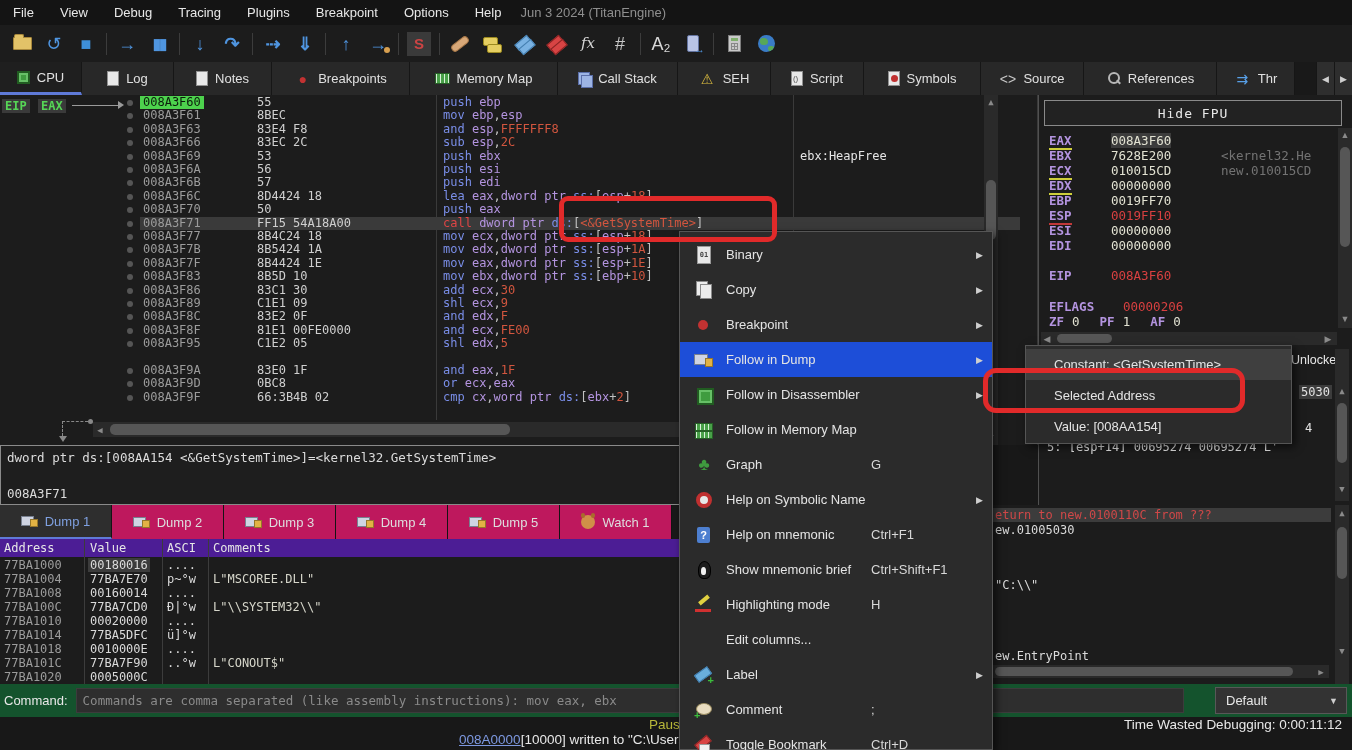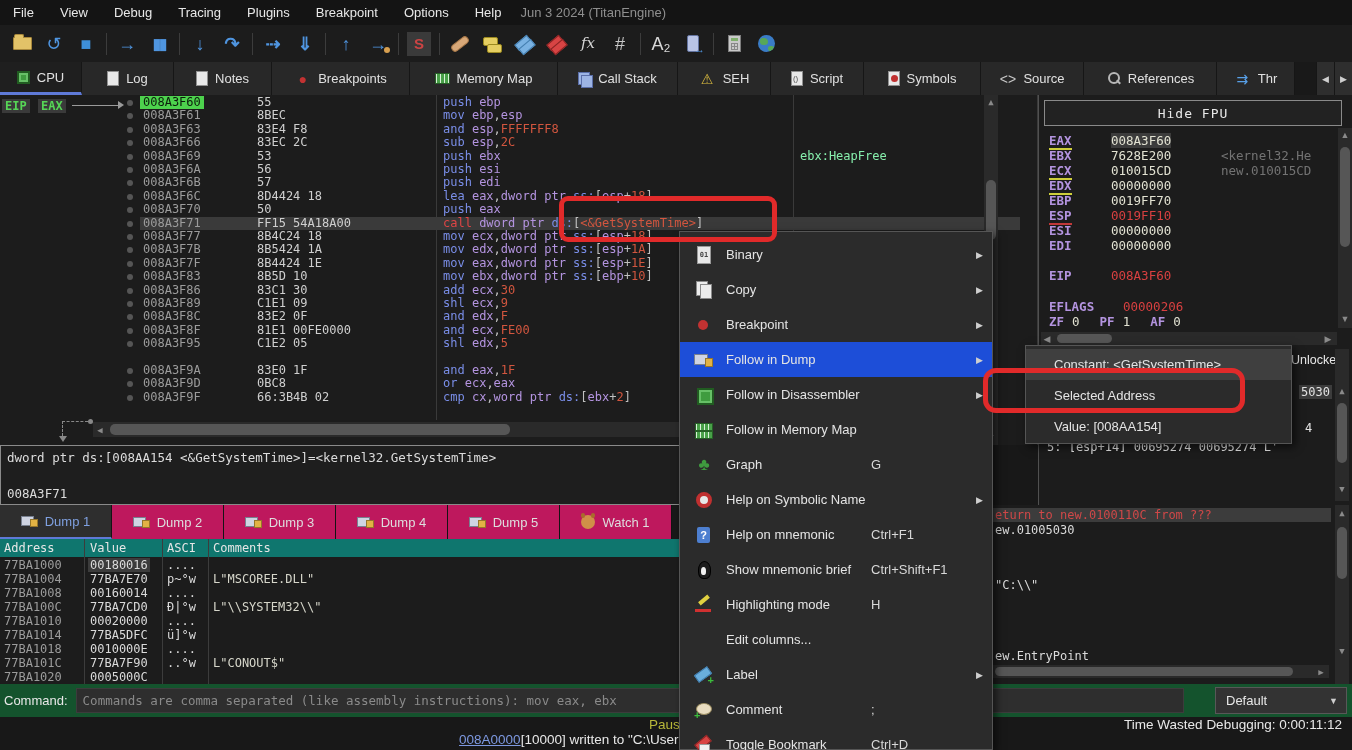--- a/index.html
+++ b/index.html
@@ -78,21 +78,21 @@
   #disasm-pane{position:absolute;left:0;top:95px;width:1038px;height:350px;background:#1c1c1c;border-right:1px solid #3a3a3a;overflow:hidden;}
   .vline{position:absolute;top:0;width:1px;height:325px;background:#3a3a3a;}
   #disasm-rows{position:absolute;left:0;top:1px;width:1038px;height:324px;}
   .drow{position:absolute;left:140px;width:880px;height:13.4px;font-size:12px;line-height:13.4px;white-space:pre;}
   .drow.sel{background:#3a3a3a;}
   .bp-dot{position:absolute;left:-13px;top:4px;width:6px;height:6px;border-radius:50%;background:#555;}
   .daddr{position:absolute;left:3px;color:#9c9c9c;}
   .daddr.eip{background:#4dd24d;color:#0c1c0c;padding:0 3px;left:0;}
   .dbytes{position:absolute;left:117px;color:#cfcfcf;}
   .dinstr{position:absolute;left:303px;}
-  .dcmt{position:absolute;left:660px;color:#86efac;}
+  .dcmt{position:absolute;left:660px;color:#e5e5e5;}
   .t-m{color:#7a8ee8;} .t-r{color:#b494e0;} .t-n{color:#d2563f;} .t-s{color:#7a8ee8;}
   .t-p{color:#c0c0c0;} .t-c{color:#e04545;} .t-y{color:#d2563f;}
   #eip-tag,#eax-tag{position:absolute;top:4px;background:#3a3a3a;color:#56d656;font-family:"DejaVu Sans Mono",monospace;font-size:12px;font-weight:bold;padding:0 3px;line-height:14px;}
   #eip-tag{left:2px;} #eax-tag{left:38px;}
   #eip-arrow-line{position:absolute;left:72px;top:10px;width:47px;height:1px;background:#9a9a9a;}
   #eip-arrow-head{position:absolute;left:118px;top:6px;width:0;height:0;border-left:6px solid #9a9a9a;border-top:4px solid transparent;border-bottom:4px solid transparent;}
   #jump-dash-h{position:absolute;left:62px;top:326px;width:26px;height:1px;border-top:1px dashed #888;}
   #jump-dash-v{position:absolute;left:62px;top:326px;width:1px;height:15px;border-left:1px dashed #888;}
   #jump-dot{position:absolute;left:88px;top:324px;width:5px;height:5px;border-radius:50%;background:#888;}
   #jump-arrow-head{position:absolute;left:59px;top:341px;width:0;height:0;border-top:6px solid #888;border-left:4px solid transparent;border-right:4px solid transparent;}
@@ -128,21 +128,21 @@
   #info-line2{position:absolute;left:6px;top:40px;white-space:pre;}
 
   
   #dump-tabs{position:absolute;left:0;top:505px;width:990px;height:34px;background:#191919;display:flex;}
   .dump-tab{width:112px;height:34px;display:flex;align-items:center;justify-content:center;background:#be185d;border-right:1px solid #141414;font-size:13px;color:#dedede;}
   .dump-tab.active{background:#2e2e2e;color:#7fa0e0;border-bottom:2px solid #5f7ad8;}
 
   
   #dump-pane{position:absolute;left:0;top:539px;width:990px;height:145px;background:#1c1c1c;overflow:hidden;
     font-family:"DejaVu Sans Mono",monospace;font-size:12px;}
-  #dump-header{position:absolute;left:0;top:0;width:990px;height:18px;background:#0f766e;color:#e6e6e6;line-height:18px;}
+  #dump-header{position:absolute;left:0;top:0;width:990px;height:18px;background:#4c1d95;color:#e6e6e6;line-height:18px;}
   #dump-header span{position:absolute;}
   .dh-sep{position:absolute;top:0;width:1px;height:145px;background:#3c3c3c;}
   #dump-rows{position:absolute;left:0;top:19px;width:990px;height:123px;overflow:hidden;}
   .dump-row{position:absolute;left:0;width:990px;height:14px;line-height:14px;white-space:pre;}
   .dc-addr{position:absolute;left:4px;color:#9c9c9c;}
   .dc-val{position:absolute;left:90px;color:#dadada;}
   .dc-val.sel{background:#3c3c3c;padding:0 2px;left:88px;}
   .dc-ascii{position:absolute;left:167px;color:#dadada;}
   .dc-cmt{position:absolute;left:213px;color:#d6d6ca;}
 

